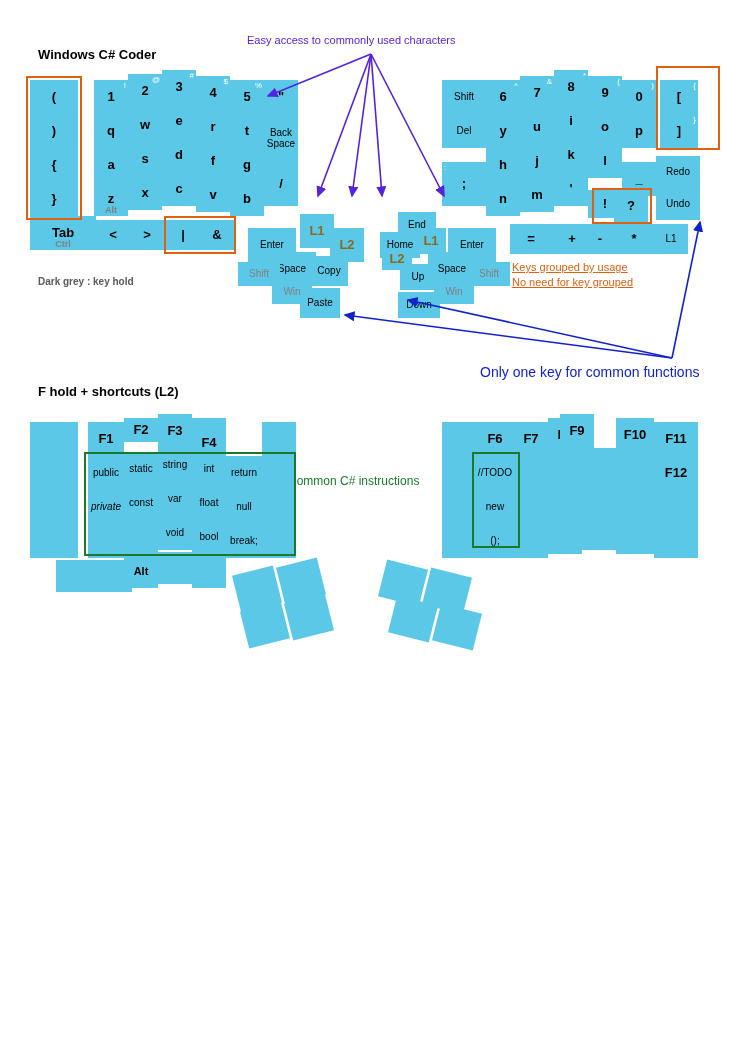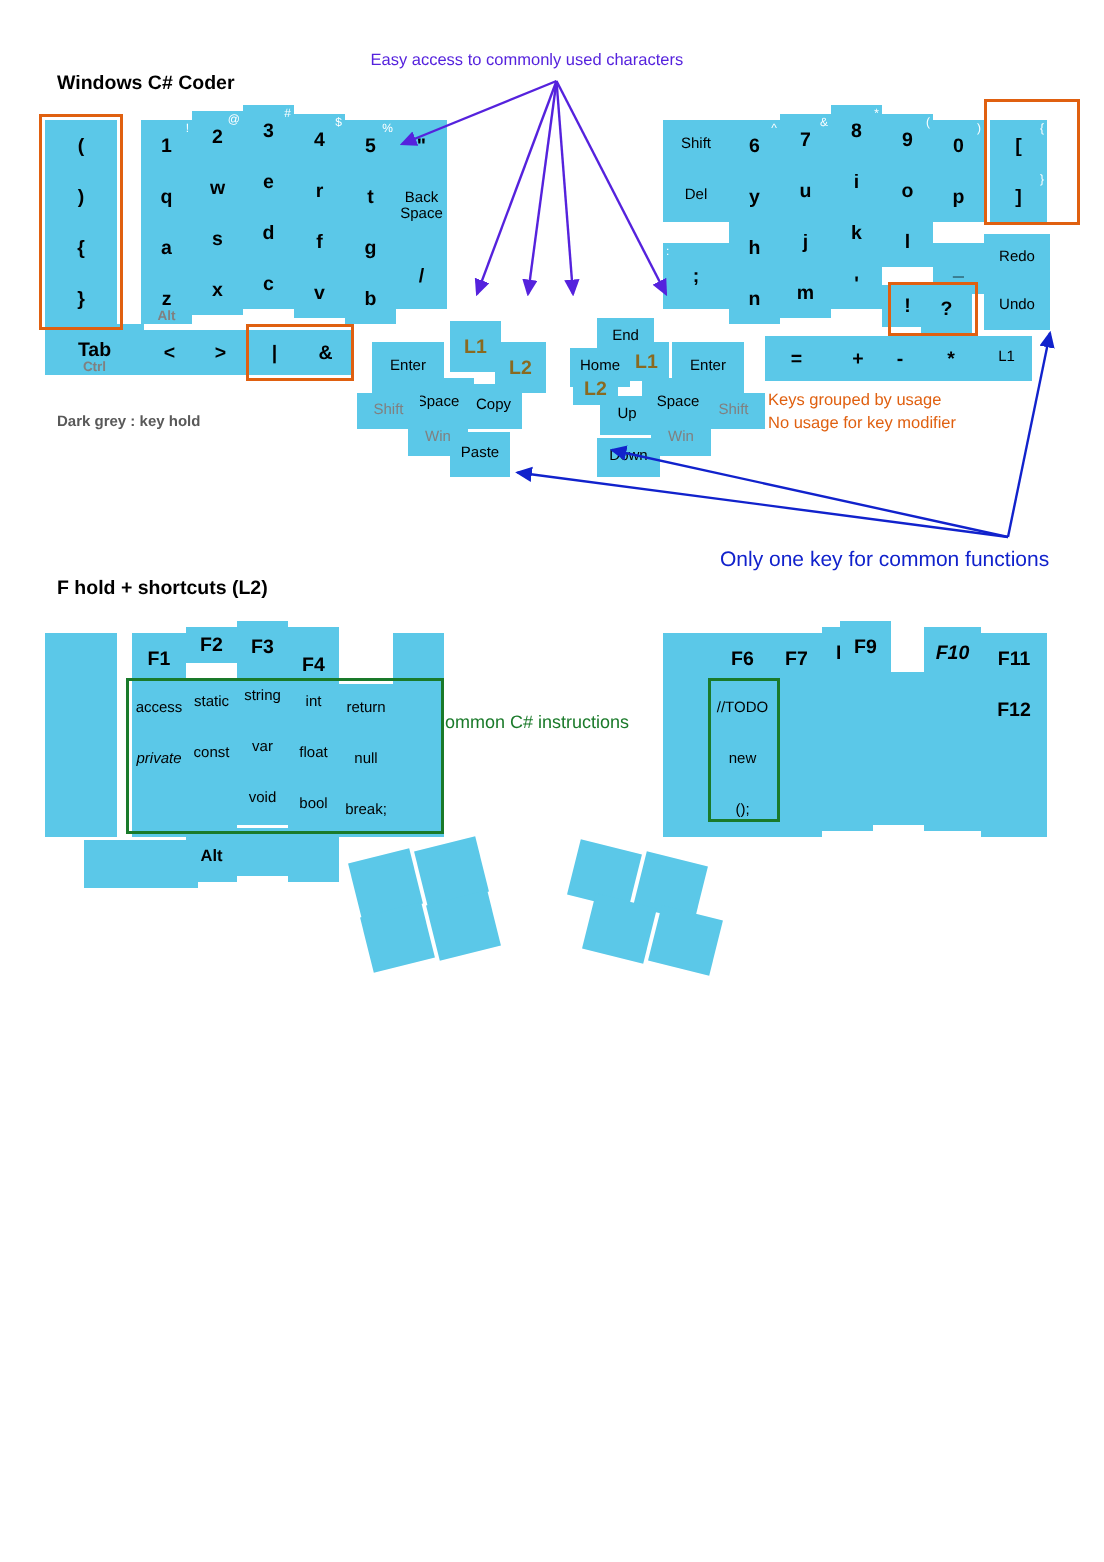--- a/index.html
+++ b/index.html
@@ -66,21 +66,21 @@
     position: absolute;
     font-family: "Liberation Sans", sans-serif;
     white-space: pre;
   }
   .title {
     font-size: 13px;
     font-weight: bold;
     color: #000000;
   }
   .note-purple { color: #5522dd; font-size: 11px; }
-  .note-orange { color: #e06010; font-size: 11px; }
+  .note-orange { color: #e06010; font-size: 11px; text-decoration: underline; }
   .note-blue   { color: #1122cc; font-size: 14px; }
   .note-green  { color: #1a7a2a; font-size: 12px; }
   .note-grey   { color: #595959; font-size: 10px; font-weight: bold; }
   .box-orange {
     position: absolute;
     border: 2px solid #e06010;
     box-sizing: border-box;
     pointer-events: none;
   }
   .box-green {
@@ -100,21 +100,21 @@
 </head>
 <body>
 
 <div class="layer">
 
   <div class="label title" style="left:38px; top:47px;">Windows C# Coder</div>
 
   <div class="label note-purple" style="left:247px; top:34px;">Easy access to commonly used characters</div>
 
   <div class="label note-orange" style="left:512px; top:261px;">Keys grouped by usage</div>
-  <div class="label note-orange" style="left:512px; top:276px;">No usage for key modifier</div>
+  <div class="label note-orange" style="left:512px; top:276px;">No need for key grouped</div>
 
   <div class="label note-blue" style="left:480px; top:364px;">Only one key for common functions</div>
 
   <div class="label note-grey" style="left:38px; top:276px;">Dark grey : key hold</div>
 
   <div class="label title" style="left:38px; top:384px;">F hold + shortcuts (L2)</div>
 
   <div class="label note-green" style="left:288px; top:474px;">Common C# instructions</div>
 
   <div id="keys-root">
@@ -385,21 +385,21 @@
       <div class="box-orange" style="left: 592px; top: 188px; width: 60px; height: 36px;"></div>
       <div class="key blank" style="left: 30px; top: 422px; width: 48px; height: 34px;"></div>
       <div class="key blank" style="left: 30px; top: 456px; width: 48px; height: 34px;"></div>
       <div class="key blank" style="left: 30px; top: 490px; width: 48px; height: 34px;"></div>
       <div class="key blank" style="left: 30px; top: 524px; width: 48px; height: 34px;"></div>
       <div class="key blank" style="left: 56px; top: 560px; width: 40px; height: 32px;"></div>
       <div class="key " style="left: 88px; top: 422px; width: 36px; height: 34px;">
         <span class="main">F1</span>
       </div>
       <div class="key small" style="left: 88px; top: 456px; width: 36px; height: 34px;">
-        <span class="main">access</span>
+        <span class="main">public</span>
       </div>
       <div class="key small" style="left: 88px; top: 490px; width: 36px; height: 34px; font-style: italic;">
         <span class="main">private</span>
       </div>
       <div class="key blank" style="left: 88px; top: 524px; width: 36px; height: 34px;"></div>
       <div class="key blank" style="left: 96px; top: 560px; width: 36px; height: 32px;"></div>
       <div class="key " style="left: 124px; top: 418px; width: 34px; height: 24px;">
         <span class="main">F2</span>
       </div>
       <div class="key small" style="left: 124px; top: 452px; width: 34px; height: 34px;">
@@ -489,21 +489,21 @@
       </div>
       <div class="key blank" style="left: 548px; top: 452px; width: 34px; height: 34px;"></div>
       <div class="key blank" style="left: 548px; top: 486px; width: 34px; height: 34px;"></div>
       <div class="key blank" style="left: 548px; top: 520px; width: 34px; height: 34px;"></div>
       <div class="key " style="left: 560px; top: 414px; width: 34px; height: 34px;">
         <span class="main">F9</span>
       </div>
       <div class="key blank" style="left: 582px; top: 448px; width: 34px; height: 34px;"></div>
       <div class="key blank" style="left: 582px; top: 482px; width: 34px; height: 34px;"></div>
       <div class="key blank" style="left: 582px; top: 516px; width: 34px; height: 34px;"></div>
-      <div class="key " style="left: 616px; top: 418px; width: 38px; height: 34px; font-style: italic;">
+      <div class="key " style="left: 616px; top: 418px; width: 38px; height: 34px;">
         <span class="main">F10</span>
       </div>
       <div class="key blank" style="left: 616px; top: 452px; width: 38px; height: 34px;"></div>
       <div class="key blank" style="left: 616px; top: 486px; width: 38px; height: 34px;"></div>
       <div class="key blank" style="left: 616px; top: 520px; width: 38px; height: 34px;"></div>
       <div class="key " style="left: 654px; top: 422px; width: 44px; height: 34px;">
         <span class="main">F11</span>
       </div>
       <div class="key " style="left: 654px; top: 456px; width: 44px; height: 34px;">
         <span class="main">F12</span>

